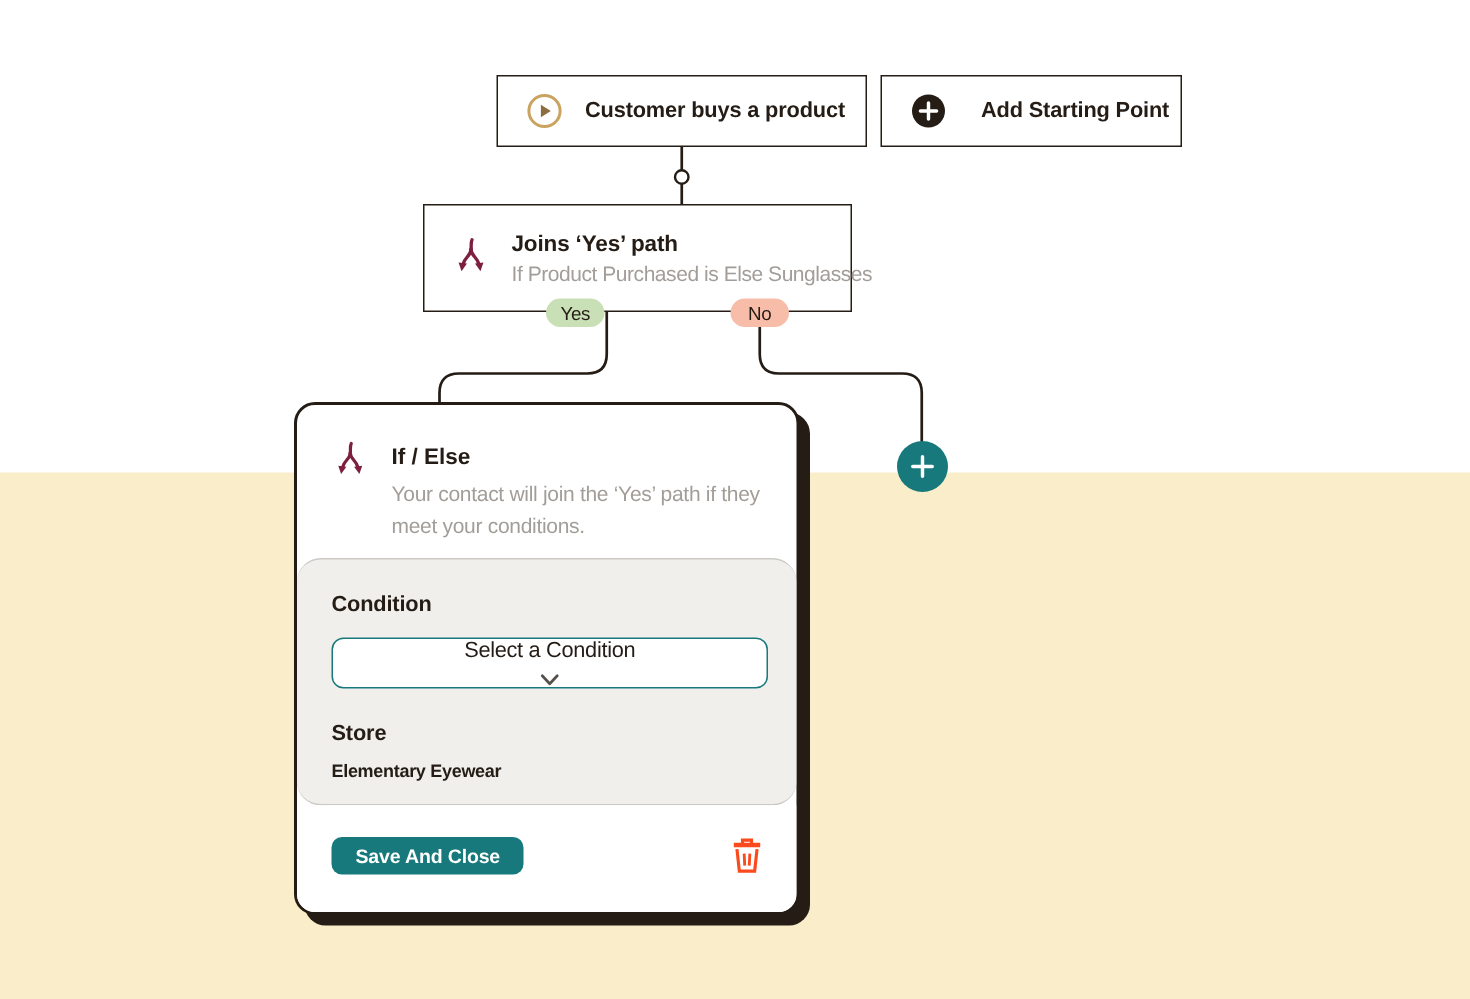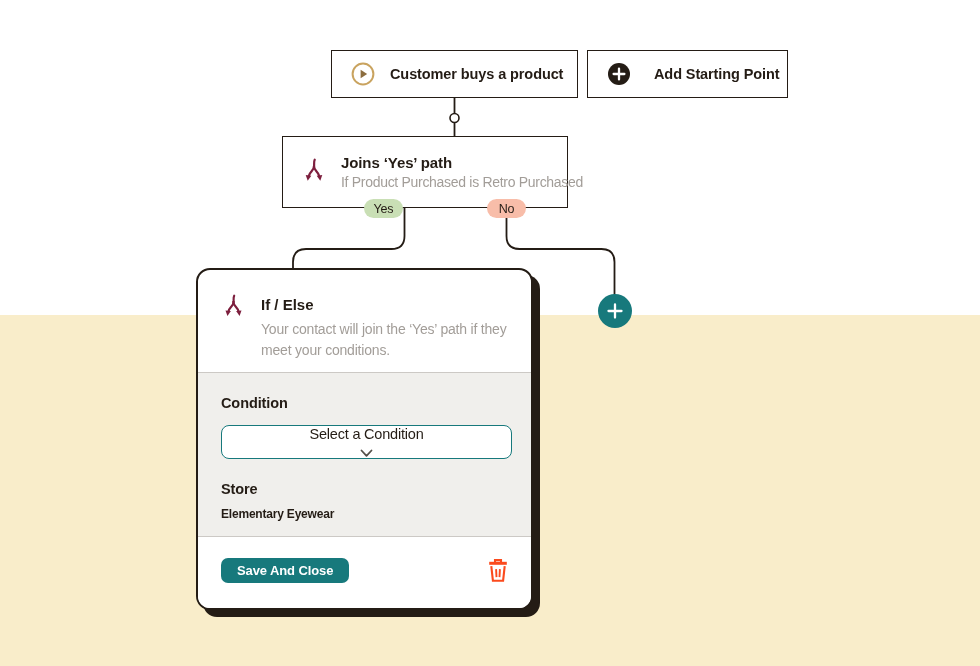--- a/index.html
+++ b/index.html
@@ -69,20 +69,21 @@
   .card-header .desc {
     font-size: 14px; line-height: 1.5; letter-spacing: -0.2px;
     color: var(--muted, #a29d98); max-width: 262px;
   }
 
   .card-body {
     flex: 1; background: var(--panel, #f0efec);
     border-top: 1px solid var(--divider, #ccc9c5);
     border-bottom: 1px solid var(--divider, #ccc9c5);
     padding: 22px 23px 0 23px;
+    border-radius: 16px;
   }
   .field-label { font-size: 14.5px; font-weight: 600; letter-spacing: -0.1px; }
   .select-box {
     margin-top: 14px; width: 291px; height: 34px; background: #fff;
     border: 1.5px solid var(--teal, #17797c); border-radius: 8px;
     display: flex; align-items: center; justify-content: space-between;
     padding: 0 15px; cursor: pointer; flex-direction: column;
   }
   .select-box .value { font-size: 14.5px; letter-spacing: -0.2px; }
   .store-label { margin-top: 22px; }
@@ -142,21 +143,21 @@
       <svg width="28" height="32" viewBox="0 0 24 26">
         <path d="M12.6 2.5 C11.6 4.5, 12.4 6.5, 12 8.2" fill="none" stroke="#7d1f3e" stroke-width="1.9" stroke-linecap="round"></path>
         <path d="M12 8 C12 11.6, 8.6 12.4, 7.6 16.2" fill="none" stroke="#7d1f3e" stroke-width="1.9" stroke-linecap="round"></path>
         <path d="M12 8 C12 11.6, 15.4 12.4, 16.4 16.2" fill="none" stroke="#7d1f3e" stroke-width="1.9" stroke-linecap="round"></path>
         <path d="M4.9 15.6 L9.7 16.2 L6.6 20.6 Z" fill="#7d1f3e"></path>
         <path d="M14.3 16.2 L19.1 15.6 L17.4 20.6 Z" fill="#7d1f3e"></path>
       </svg>
     </span>
     <span class="texts">
       <span class="title">Joins ‘Yes’ path</span>
-      <span class="subtitle">If Product Purchased is Retro Purchased</span>
+      <span class="subtitle">If Product Purchased is Else Sunglasses</span>
     </span>
   </div>
 
   <div class="pill pill-yes">
     <span>Yes</span>
   </div>
   <div class="pill pill-no">
     <span>No</span>
   </div>
 

